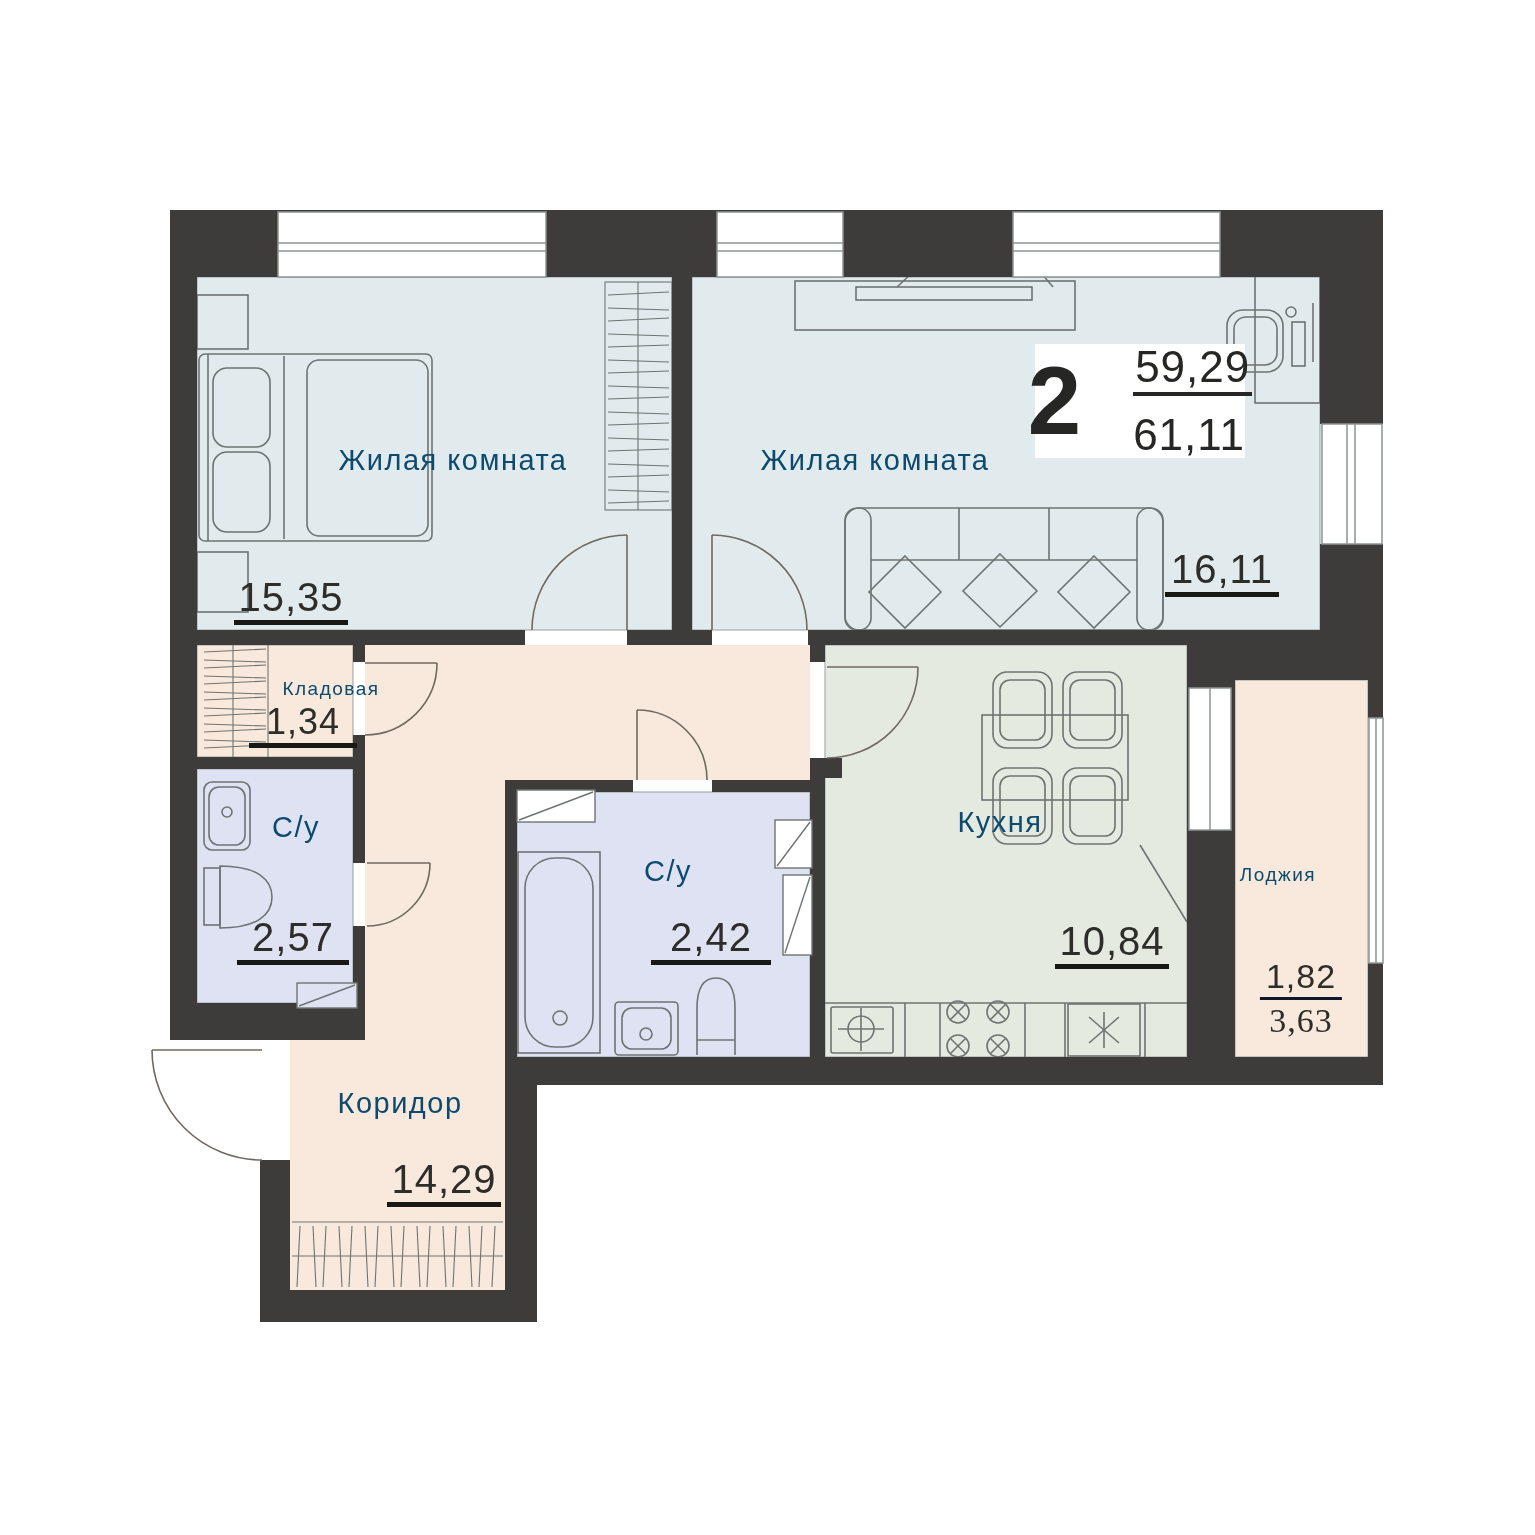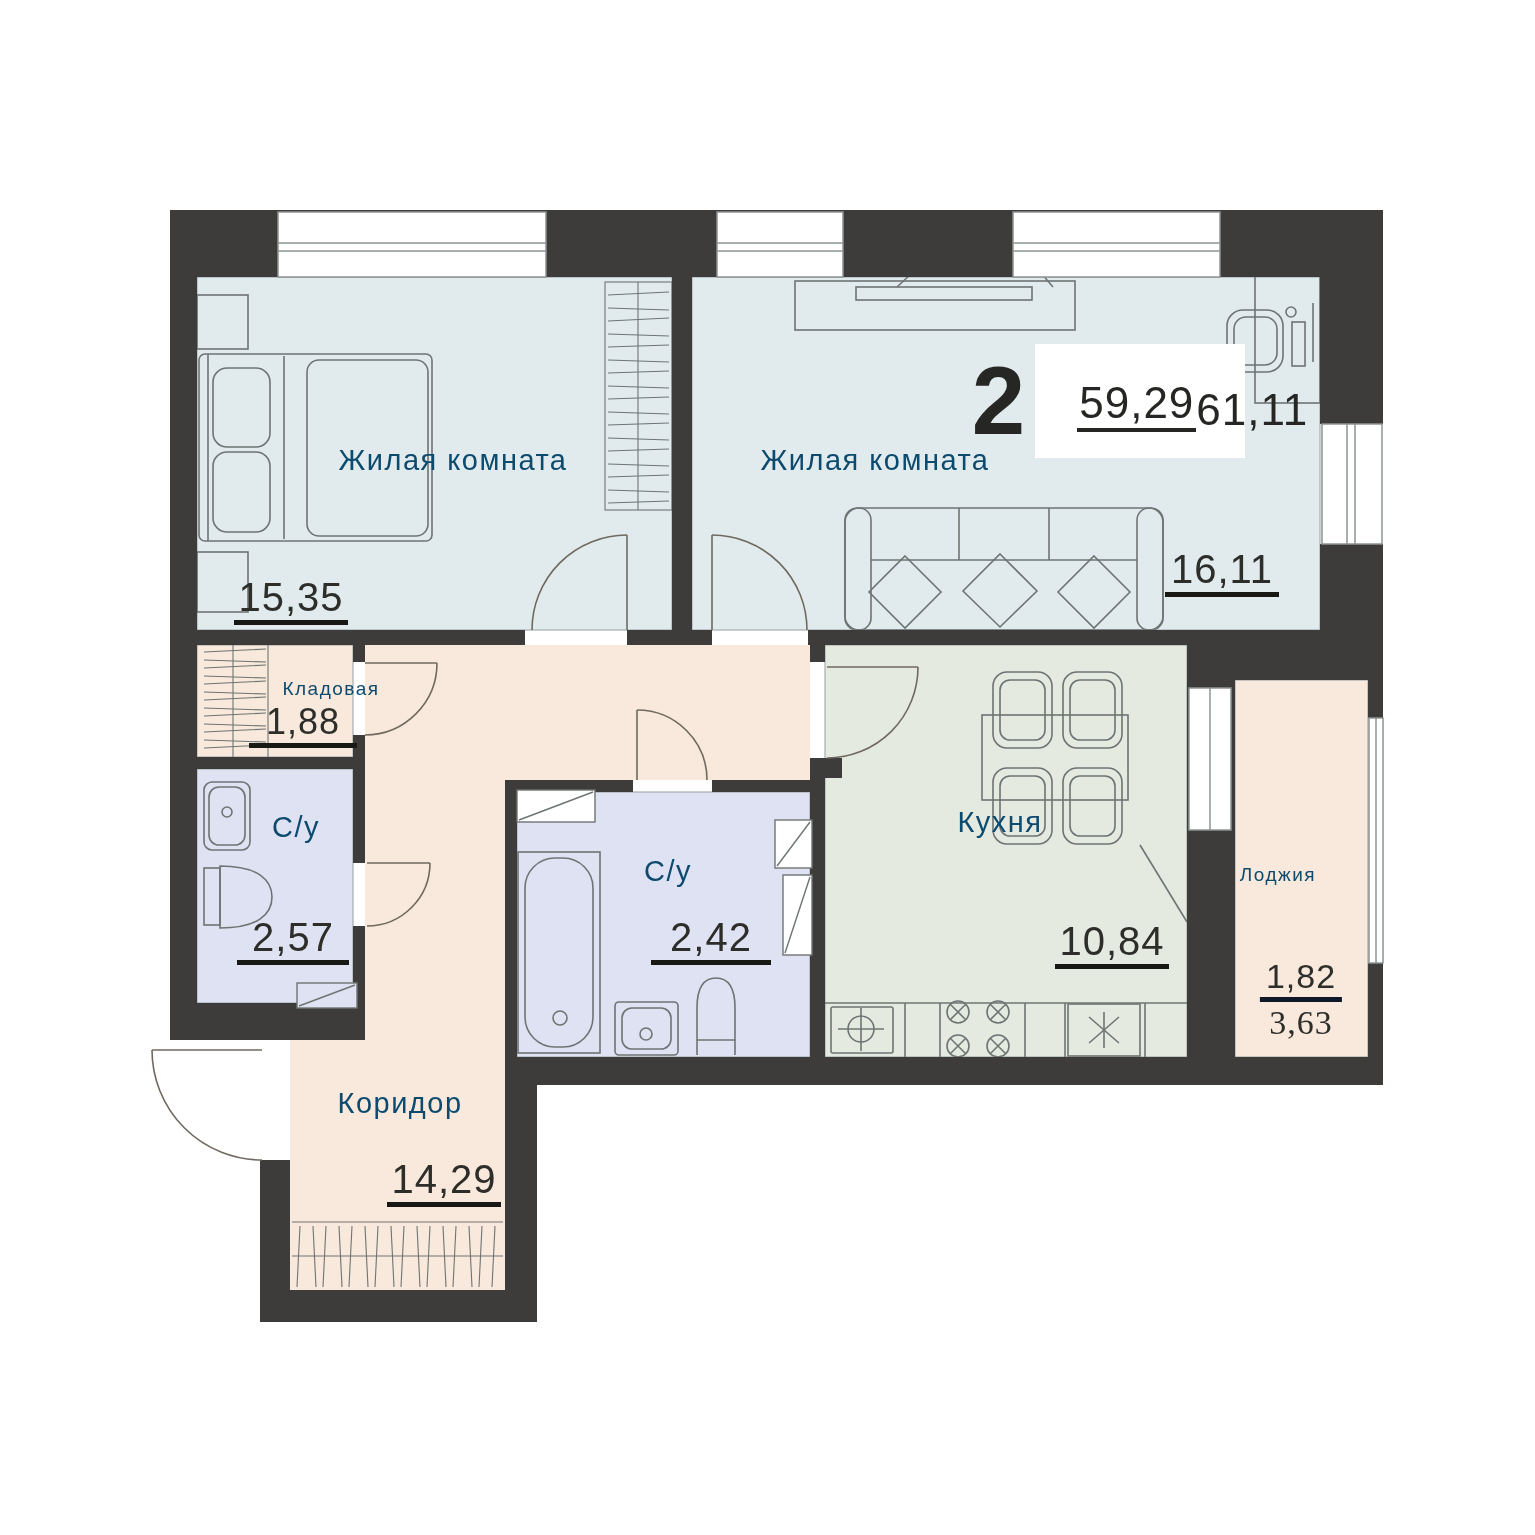--- a/index.html
+++ b/index.html
@@ -8,26 +8,26 @@
   #plan svg{position:absolute;left:0;top:0;}
   .rlabel{position:absolute;transform:translate(-50%,-50%);font-size:29px;letter-spacing:1.5px;
           color:#0c4a6e;white-space:nowrap;}
   .rlabel.small{font-size:19px;}
   .rarea{position:absolute;transform:translateX(-50%);text-align:center;color:#2d2d2a;}
   .rarea .num{font-size:40px;letter-spacing:1px;display:block;line-height:1.08;}
   .rarea .rule{height:5px;background:#181815;margin-top:1px;}
   .rarea.small .num{font-size:36px;}
   .fraction{position:absolute;transform:translateX(-50%);text-align:center;color:#2d2d2a;}
   .fraction .top{font-size:34px;letter-spacing:1px;display:block;line-height:1.1;
-                 border-bottom:5px solid #0f172a;padding:0 6px 2px 6px;}
+                 border-bottom:3px solid #0f172a;padding:0 6px 2px 6px;}
   .fraction .bot{font-size:34px;letter-spacing:1px;display:block;line-height:1.15;padding-top:1px;font-family:Liberation Serif, serif;}
   .badge{position:absolute;left:1035px;top:344px;width:210px;height:114px;background:#ffffff;
          display:flex;align-items:center;justify-content:center;gap:12px;color:#262624;}
   .badge .count{font-size:96px;font-weight:700;line-height:1;}
-  .badge .frac{display:flex;flex-direction:row;align-items:flex-end;margin-left:40px;}
+  .badge .frac{display:flex;flex-direction:column;align-items:flex-start;margin-left:40px;}
   .badge .frac .top{font-size:44px;letter-spacing:1px;border-bottom:4px solid #262624;
                     padding:0 2px 3px 2px;line-height:1;}
   .badge .frac .bot{font-size:44px;letter-spacing:1px;line-height:1;padding-top:17px;}
 </style>
 </head>
 <body>
 
 <div id="plan">
 <svg width="1535" height="1535" viewBox="0 0 1535 1535">
 
@@ -341,21 +341,21 @@
   </div>
 
   <div class="rlabel" style="left:875px;top:460px">Жилая комната</div>
   <div class="rarea" style="left:1222px;top:548px;width:114px">
     <span class="num">16,11</span>
       <div class="rule"></div>
   </div>
 
   <div class="rlabel small" style="left:331px;top:689px">Кладовая</div>
   <div class="rarea small" style="left:303px;top:703px;width:108px">
-    <span class="num">1,88</span>
+    <span class="num">1,34</span>
       <div class="rule"></div>
   </div>
 
   <div class="rlabel" style="left:296px;top:827px">С/у</div>
   <div class="rarea" style="left:293px;top:916px;width:112px">
     <span class="num">2,57</span>
       <div class="rule"></div>
   </div>
 
   <div class="rlabel" style="left:668px;top:871px">С/у</div>

